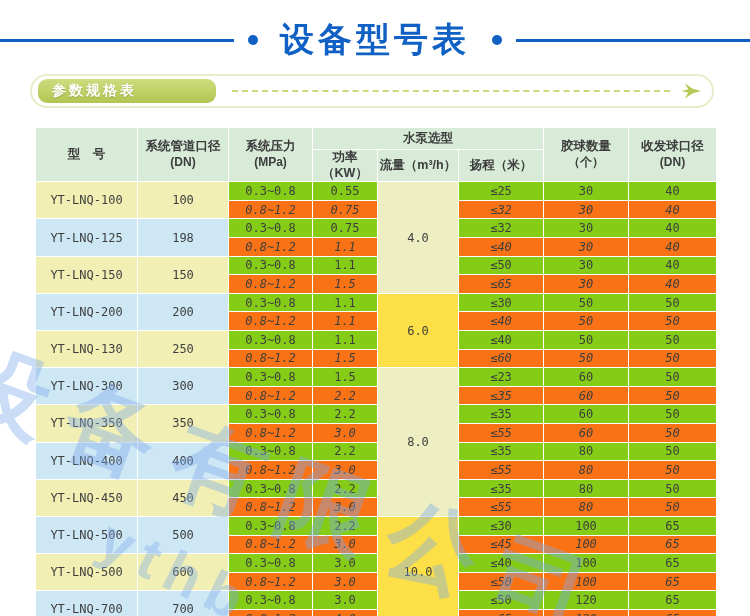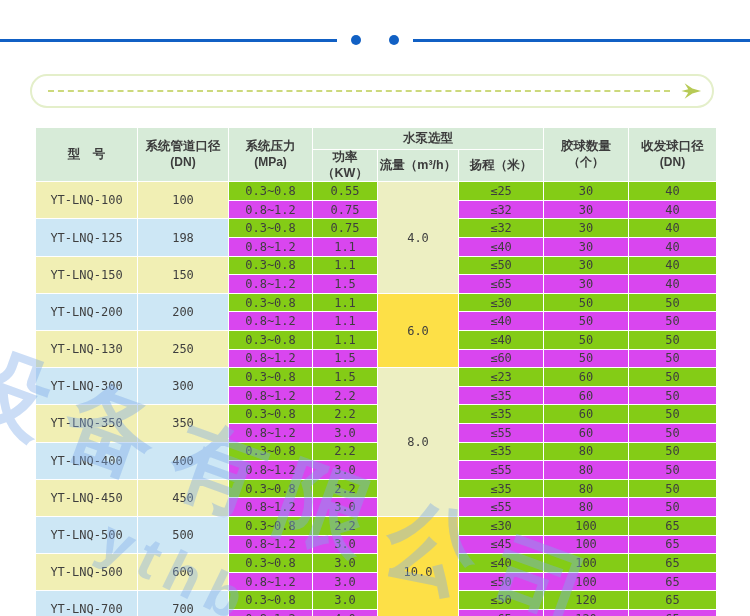--- a/index.html
+++ b/index.html
@@ -28,42 +28,44 @@
   
   table.spec{position:absolute;top:127px;left:35px;width:681px;
     border-collapse:collapse;table-layout:fixed;}
   .spec th,.spec td{border:1.5px solid #ffffff;text-align:center;vertical-align:middle;
     padding:0;overflow:hidden;}
   .spec thead th{background:#d7ebd8;font-size:12.5px;font-weight:bold;color:#3c3c3c;line-height:1.25;}
   .spec thead tr.h1{height:22px;}
   .spec thead tr.h2{height:19px;}
   .unit{display:block;font-size:12px;font-weight:bold;text-align:center;}
   .spec td{font-family:"DejaVu Sans Mono",monospace;font-size:12px;color:#3e3e3e;height:17.6px;line-height:1;}
-  .c-blue{background:#84cc16;}  .c-yellow{background:#d946ef;}
+  .c-blue{background:#84cc16;}  .c-yellow{background:#f97316;font-style:italic;}
   .g-blue{background:#cde7f5;}  .g-yellow{background:#f1efb4;margin-left:40px;}
   .f-blue{background:#fde047;}  .f-yellow{background:#edefc2;}
   
   .wm{position:absolute;pointer-events:none;z-index:5;white-space:nowrap;
     font-family:"Liberation Sans",sans-serif;font-weight:bold;}
   .wm1{left:-18px;top:318px;font-size:92px;letter-spacing:22px;
     color:rgba(125,170,232,0.40);transform:rotate(20deg);transform-origin:0 0;}
   .wm2{left:118px;top:505px;font-size:58px;letter-spacing:10px;
     color:rgba(125,170,232,0.38);transform:rotate(26deg);transform-origin:0 0;}
 </style>
 </head>
 <body>
 
 <div class="title-band">
   <div class="title-rule"></div>
   <div class="title-dot"></div>
+  <div class="page-title">设备型号表</div>
   <div class="title-dot"></div>
   <div class="title-rule"></div>
 </div>
 
 <div class="banner">
+  <div class="banner-pill">参数规格表</div>
   <div class="banner-dash"></div>
   <svg class="plane" viewBox="0 0 24 24">
     <path d="M23,12 L13.5,9.2 L5,3.5 L9,10 L1.5,12 L9,14 L5,20.5 L13.5,14.8 Z" fill="#b7ca55"></path>
   </svg>
 </div>
 
 <table class="spec">
   <colgroup>
     <col style="width:102px">
       <col style="width:91px">

